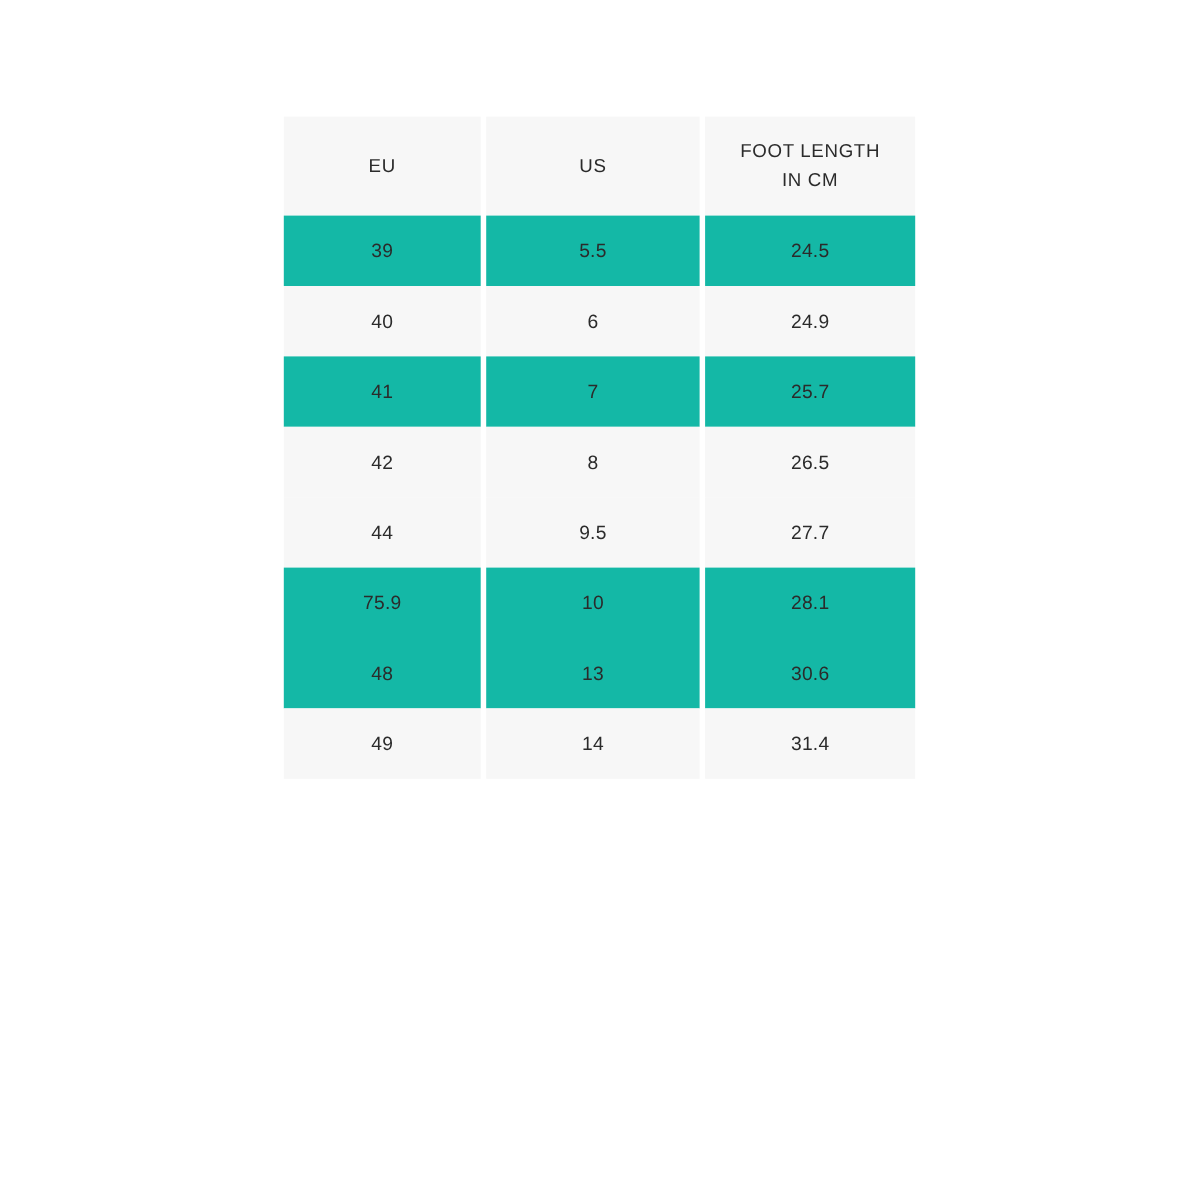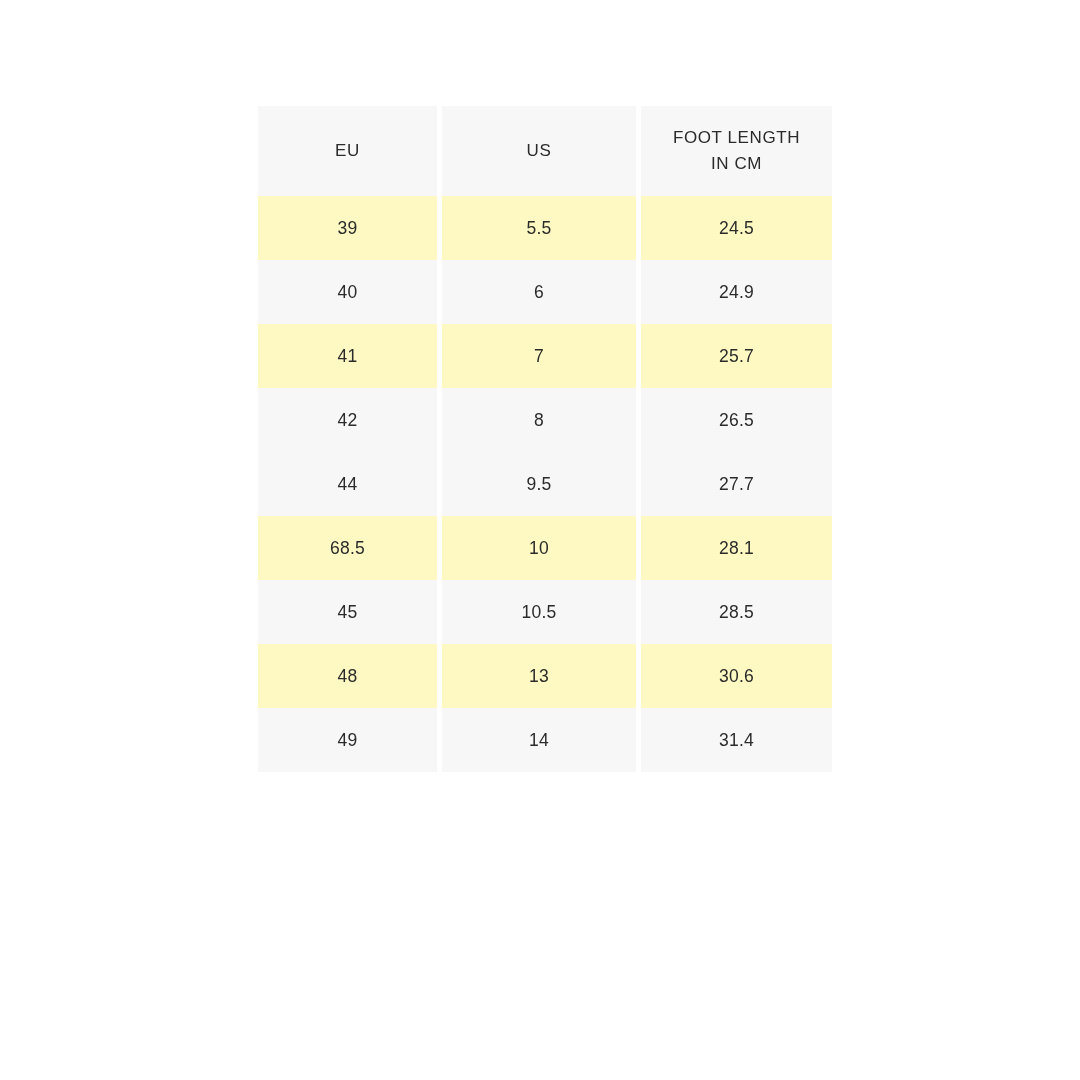--- a/index.html
+++ b/index.html
@@ -65,21 +65,21 @@
   }
   #size-chart thead th .hdr-line {
     display: block;
   }
 
   
   #size-chart tbody td {
     height: 64px;
     font-size: 17.5px;
     line-height: 64px;
-    background: #fef9c3;
+    background: #14b8a6;
     letter-spacing: 0.2px;
   }
   #size-chart tbody tr.shaded td {
     background: #f7f7f7;
   }
 </style>
 </head>
 <body>
 
 <div id="page">
@@ -127,28 +127,23 @@
           <td>42</td>
           <td>8</td>
           <td>26.5</td>
         </tr>
         <tr class="shaded">
           <td>44</td>
           <td>9.5</td>
           <td>27.7</td>
         </tr>
         <tr>
-          <td>68.5</td>
+          <td>75.9</td>
           <td>10</td>
           <td>28.1</td>
-        </tr>
-        <tr class="shaded">
-          <td>45</td>
-          <td>10.5</td>
-          <td>28.5</td>
         </tr>
         <tr>
           <td>48</td>
           <td>13</td>
           <td>30.6</td>
         </tr>
         <tr class="shaded">
           <td>49</td>
           <td>14</td>
           <td>31.4</td>

